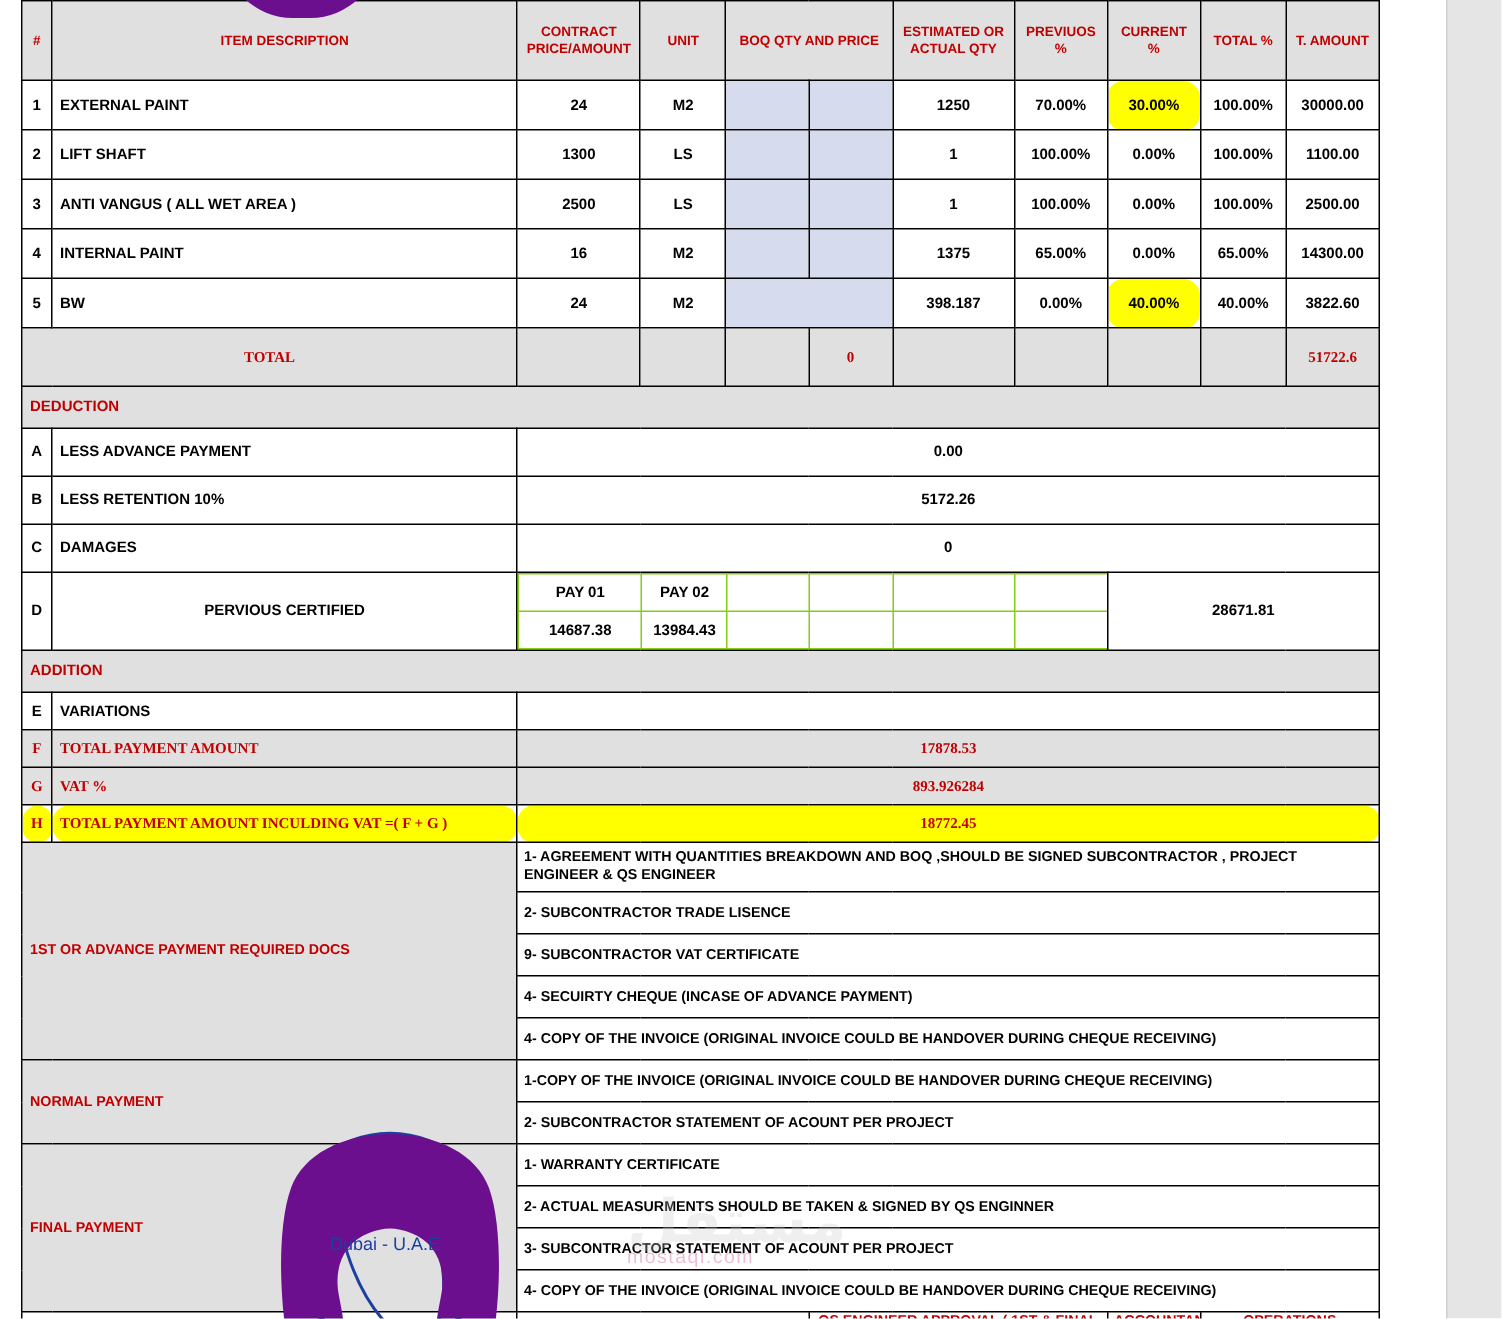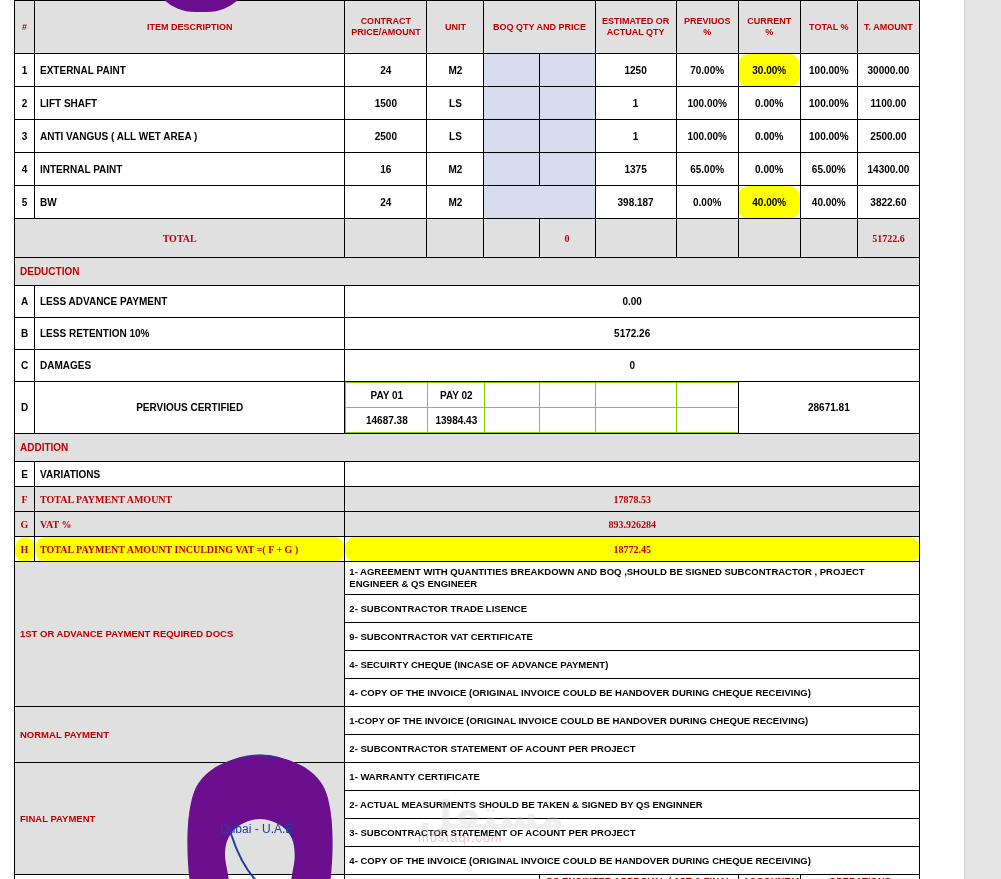--- a/index.html
+++ b/index.html
@@ -126,21 +126,21 @@
     <td class="boq num"></td>
     <td class="num">1250</td>
     <td class="num">70.00%</td>
     <td class="num yellow">30.00%</td>
     <td class="num">100.00%</td>
     <td class="num">30000.00</td>
   </tr>
   <tr class="row-h">
     <td class="idx">2</td>
     <td class="desc">LIFT SHAFT</td>
-    <td class="num">1500</td>
+    <td class="num">1300</td>
     <td class="num">LS</td>
     <td class="boq num"></td>
     <td class="boq num"></td>
     <td class="num">1</td>
     <td class="num">100.00%</td>
     <td class="num">0.00%</td>
     <td class="num">100.00%</td>
     <td class="num">1100.00</td>
   </tr>
   <tr class="row-h">

